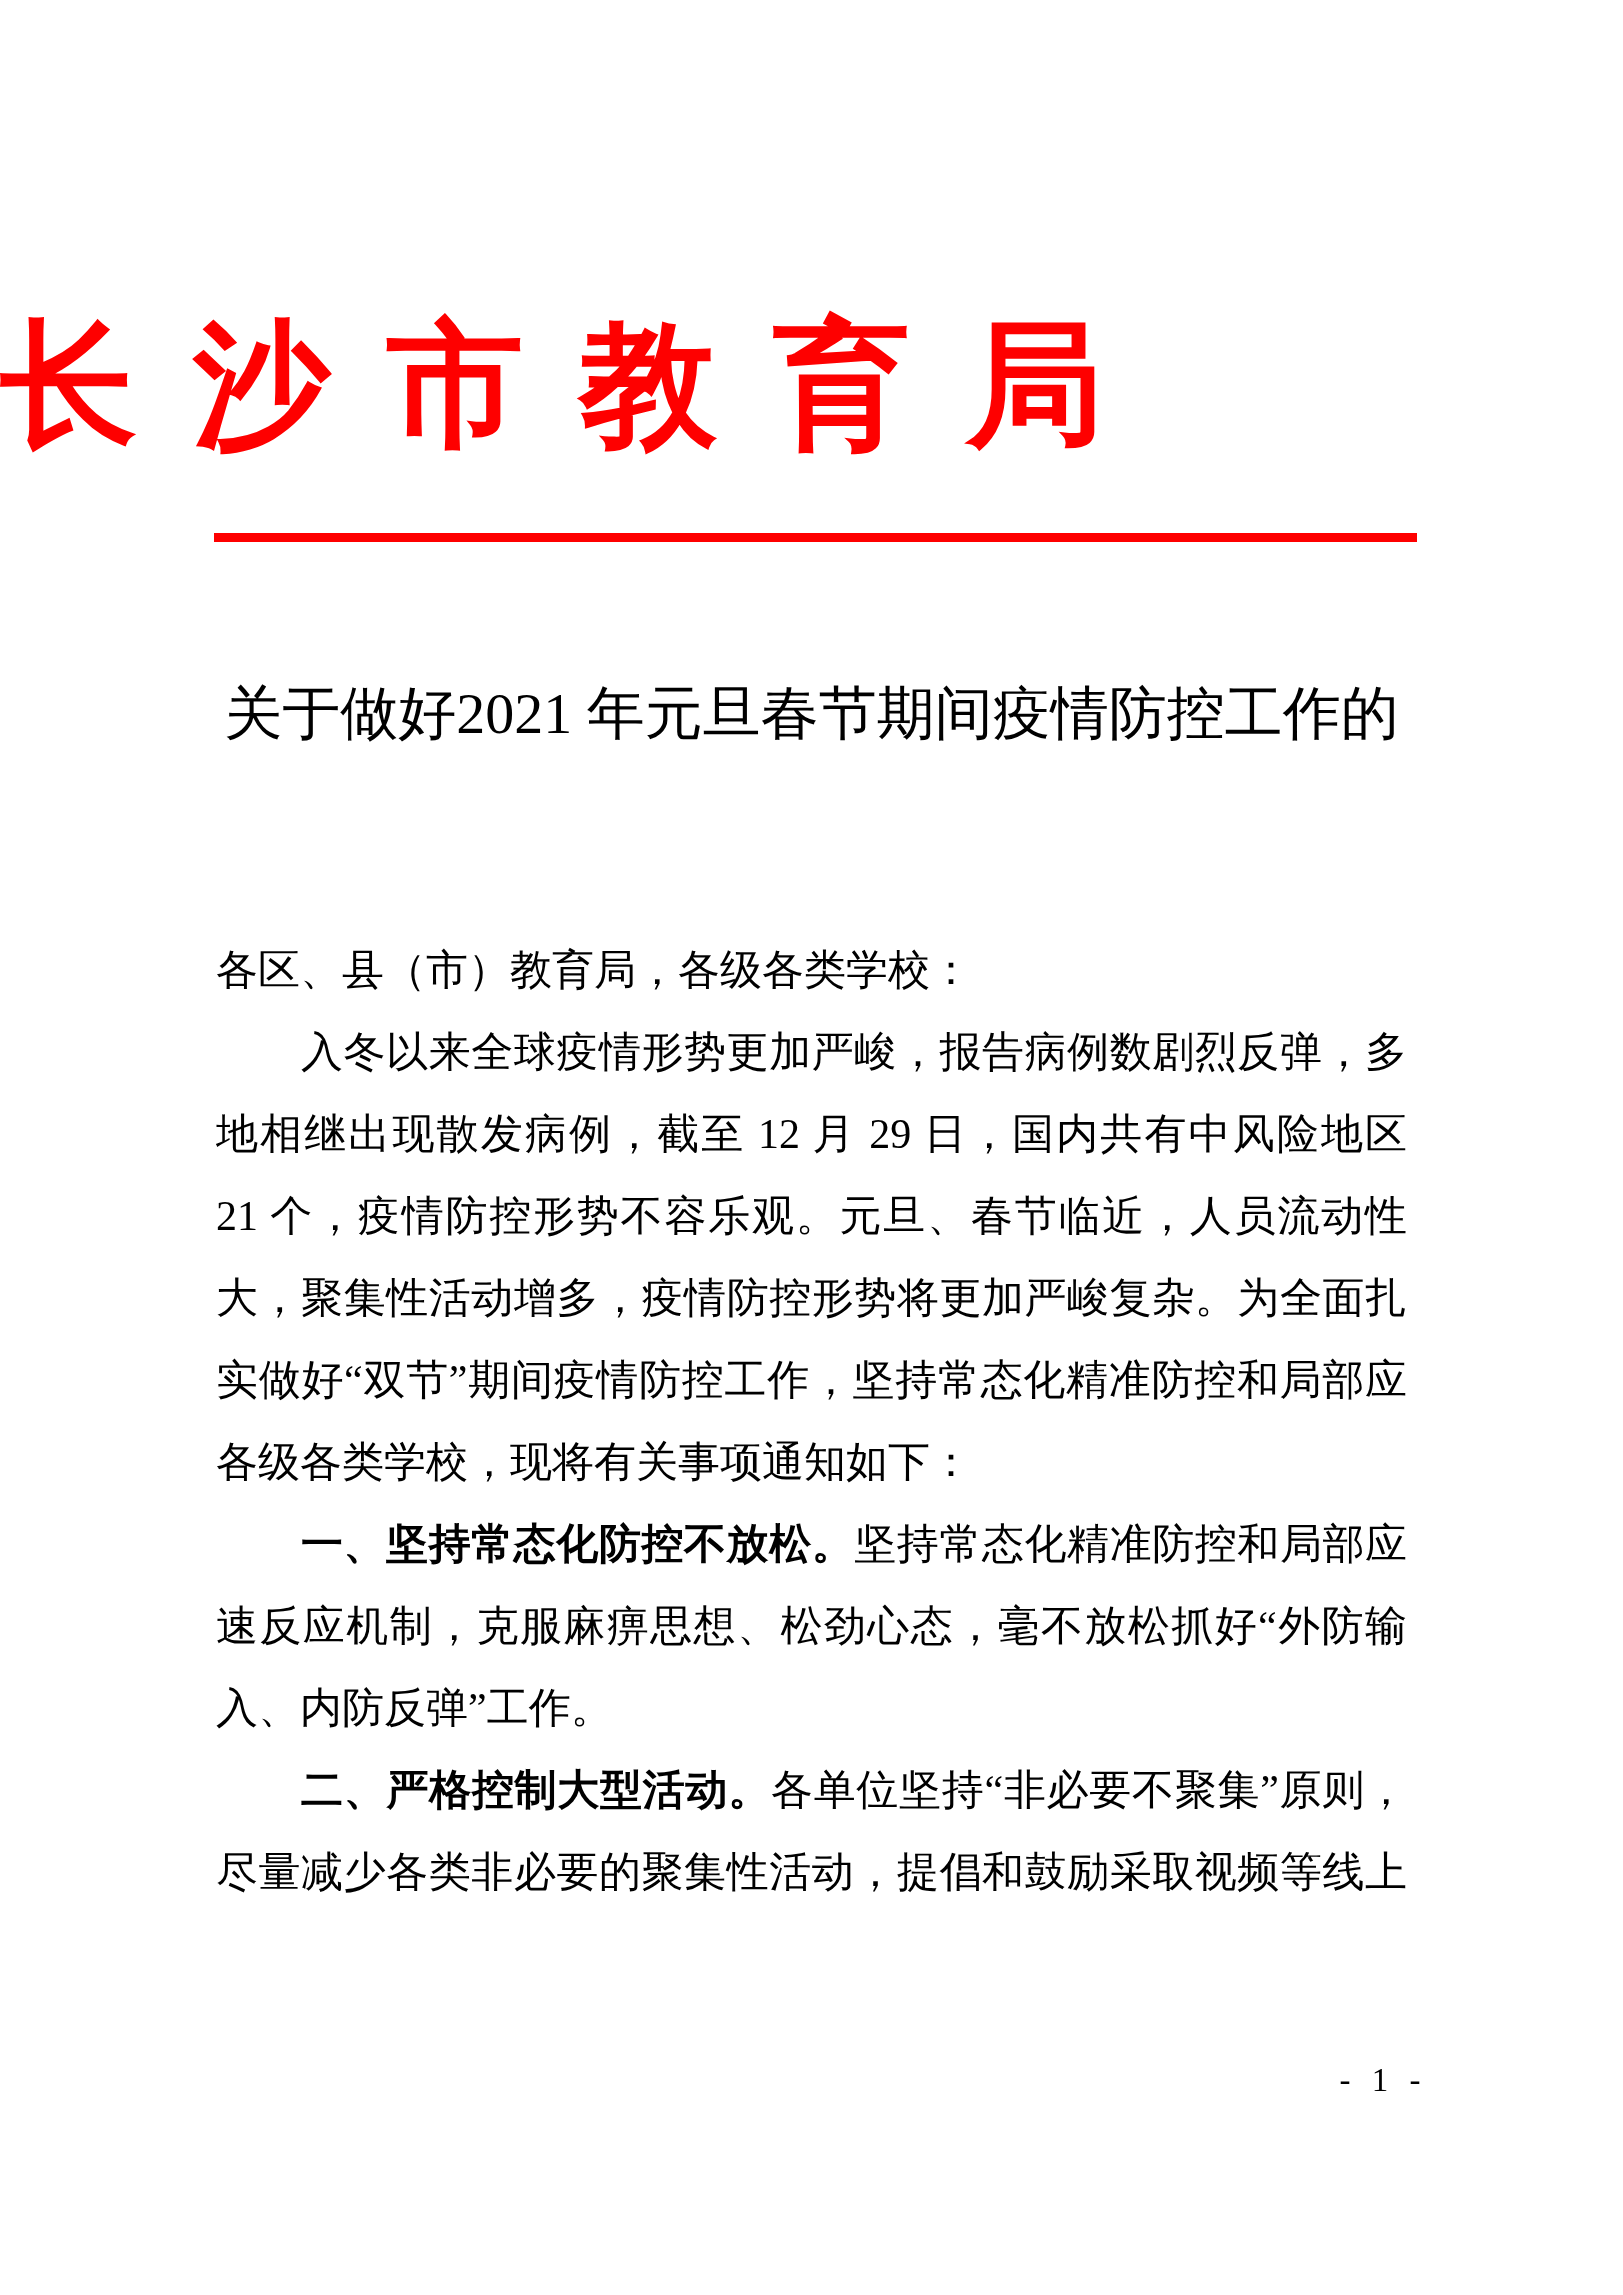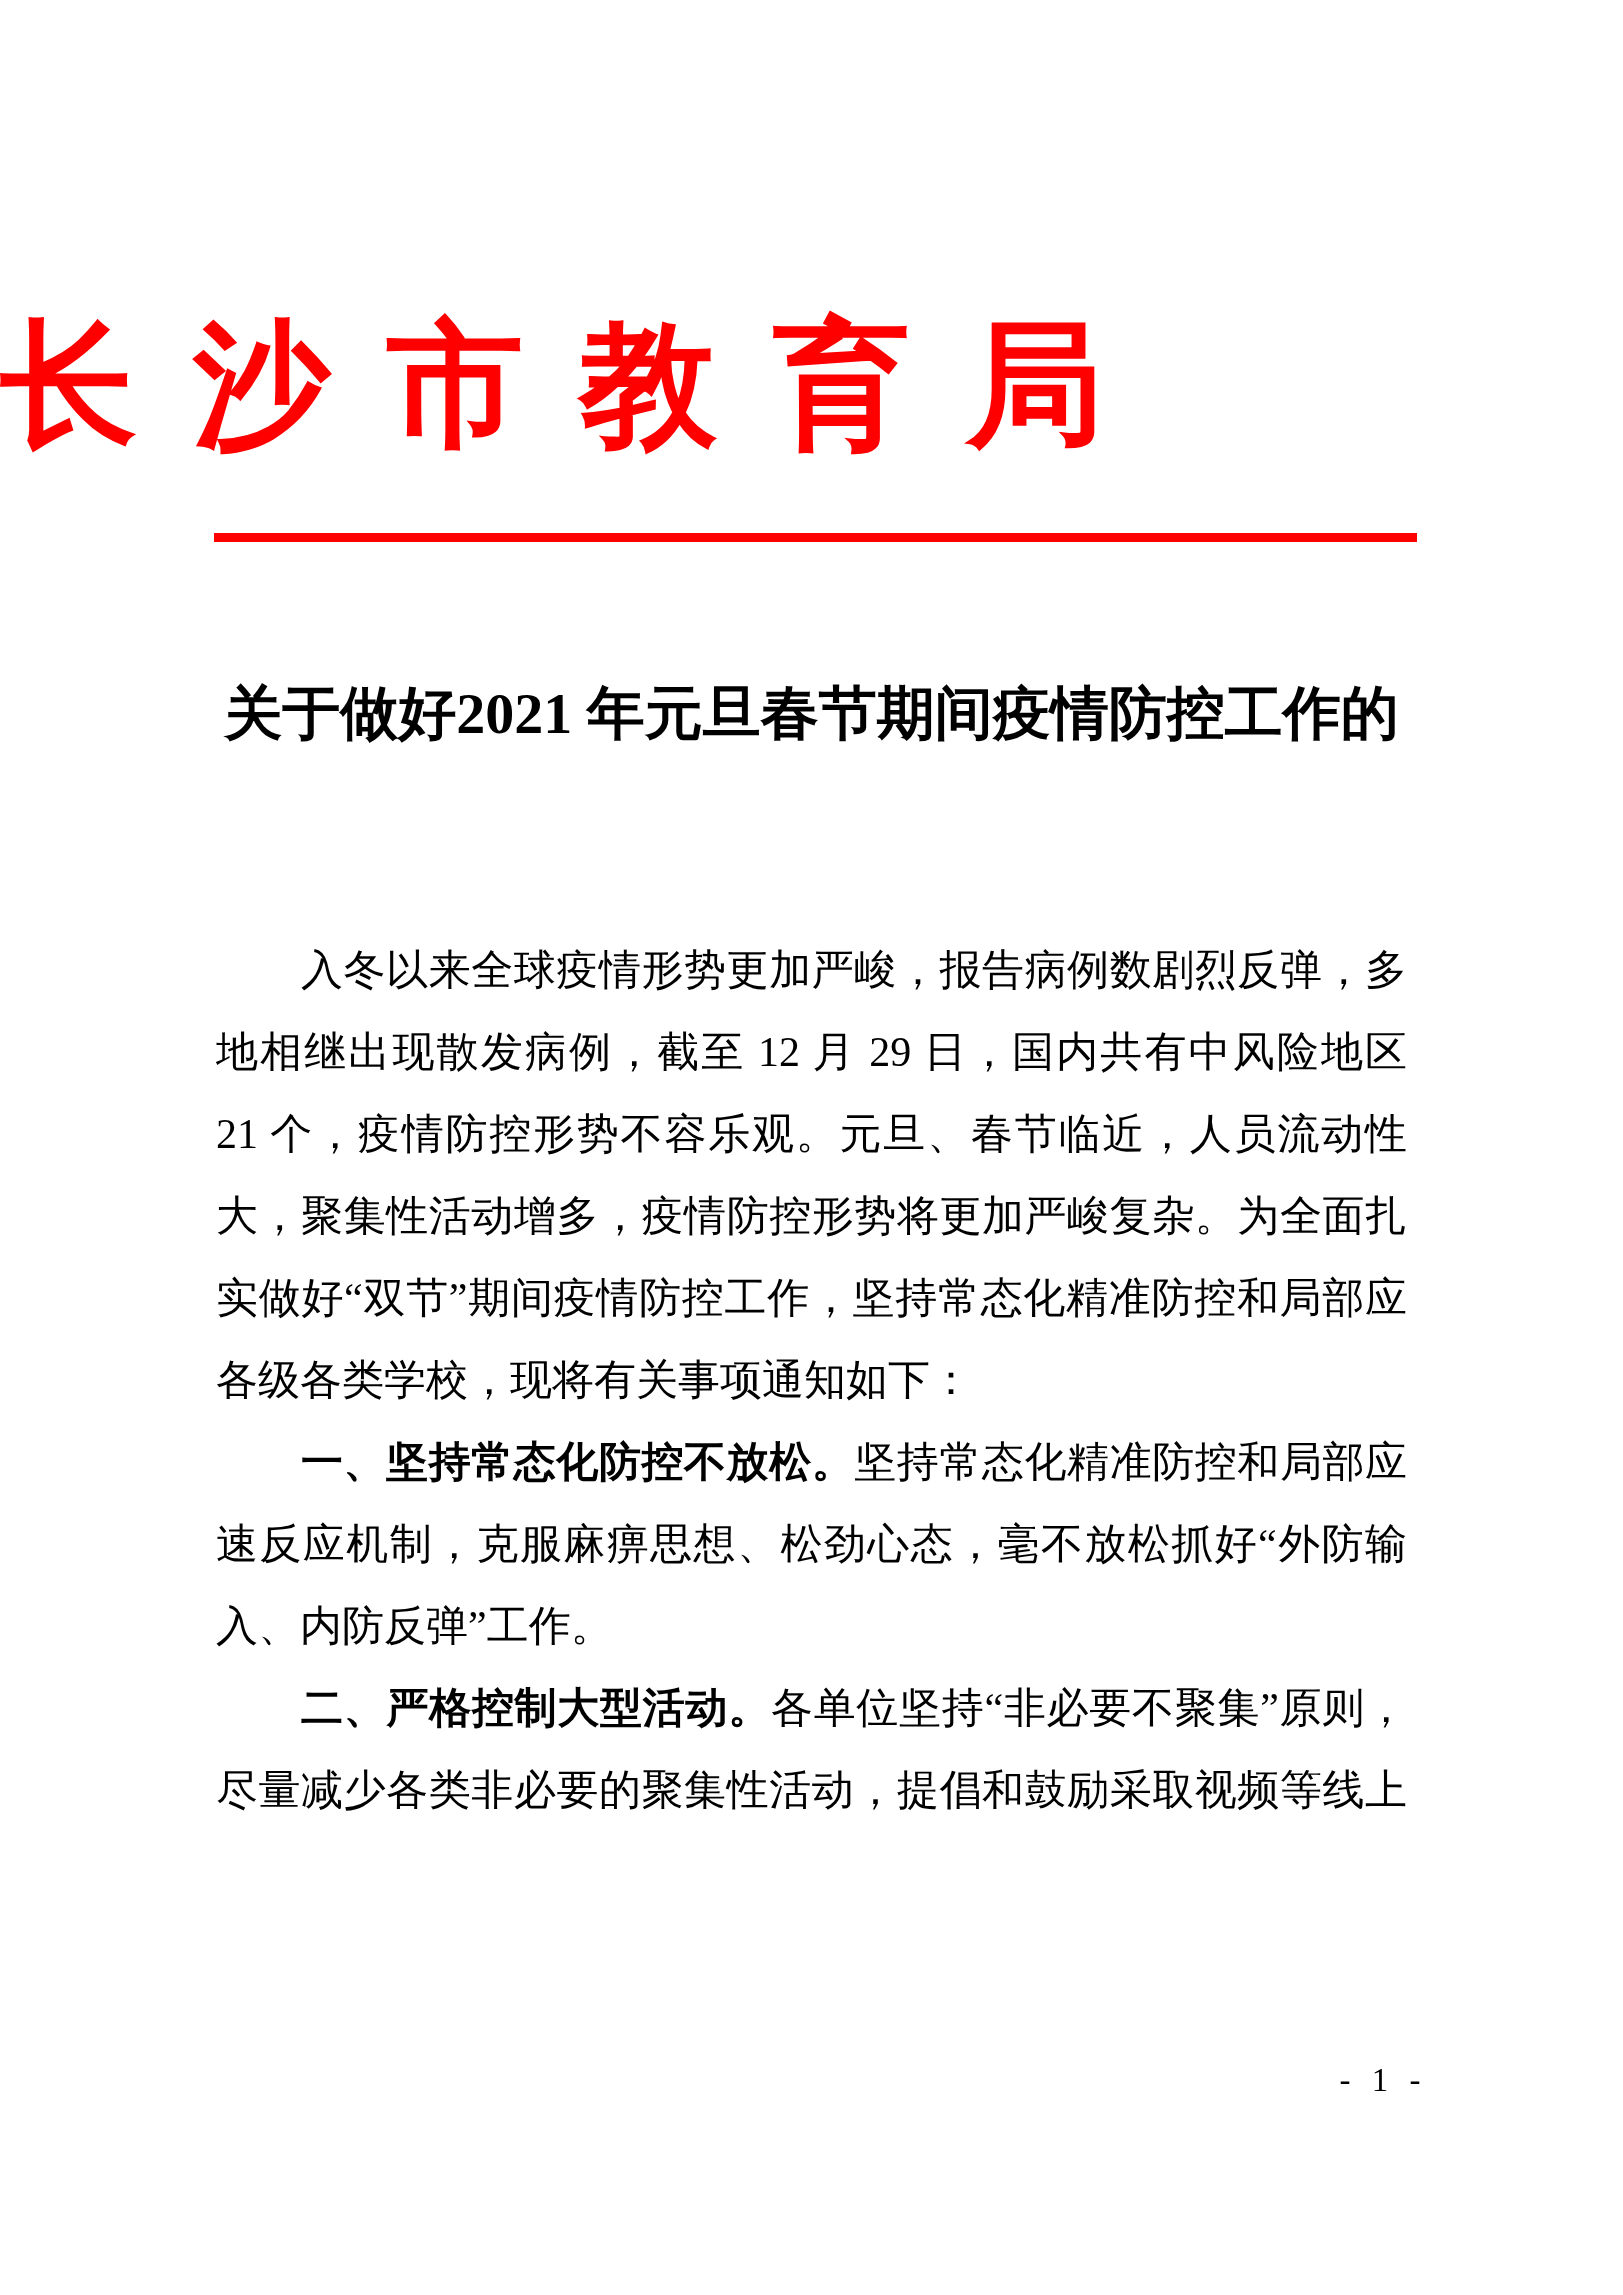--- a/index.html
+++ b/index.html
@@ -42,21 +42,21 @@
   }
   
   .doc-title {
     position: absolute;
     top: 668px;
     left: 0;
     width: 100%;
     text-align: center;
     font-size: 58px;
     line-height: 92px;
-    font-weight: bold;
+    font-weight: normal;
     color: #000000;
     font-family: "Liberation Serif", "DejaVu Serif", serif;
   }
   
   .doc-body {
     position: absolute;
     top: 929px;
     left: 216px;
     width: 1191px;
     font-size: 42px;
@@ -101,20 +101,21 @@
 
   <div class="org-header">长 沙 市 教 育 局</div>
 
   <div class="red-divider"></div>
 
   <div class="doc-title">
     <div>关于做好2021 年元旦春节期间疫情防控工作的</div>
   </div>
 
   <div class="doc-body">
+    <div class="line">各区、县（市）教育局，各级各类学校：</div>
     <div class="line ind jf">入冬以来全球疫情形势更加严峻，报告病例数剧烈反弹，多</div>
     <div class="line jf">地相继出现散发病例，截至 12 月 29 日，国内共有中风险地区</div>
     <div class="line jf">21 个，疫情防控形势不容乐观。元旦、春节临近，人员流动性</div>
     <div class="line jf">大，聚集性活动增多，疫情防控形势将更加严峻复杂。为全面扎</div>
     <div class="line jf">实做好“双节”期间疫情防控工作，坚持常态化精准防控和局部应</div>
     <div class="line">各级各类学校，现将有关事项通知如下：</div>
     <div class="line ind jf">
       <span class="lead">一、坚持常态化防控不放松。</span><span>坚持常态化精准防控和局部应</span>
     </div>
     <div class="line jf">速反应机制，克服麻痹思想、松劲心态，毫不放松抓好“外防输</div>

